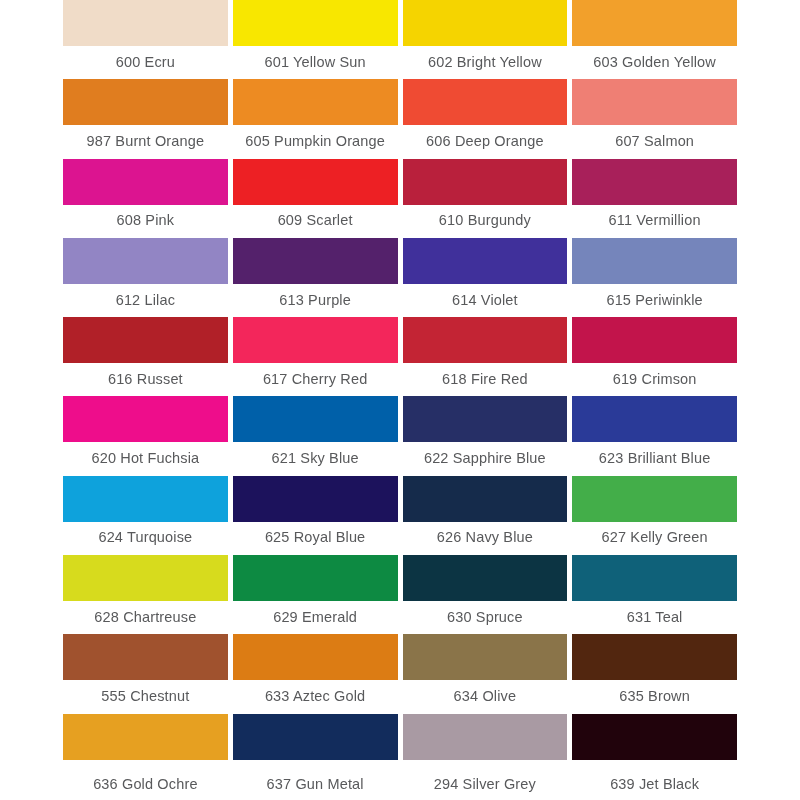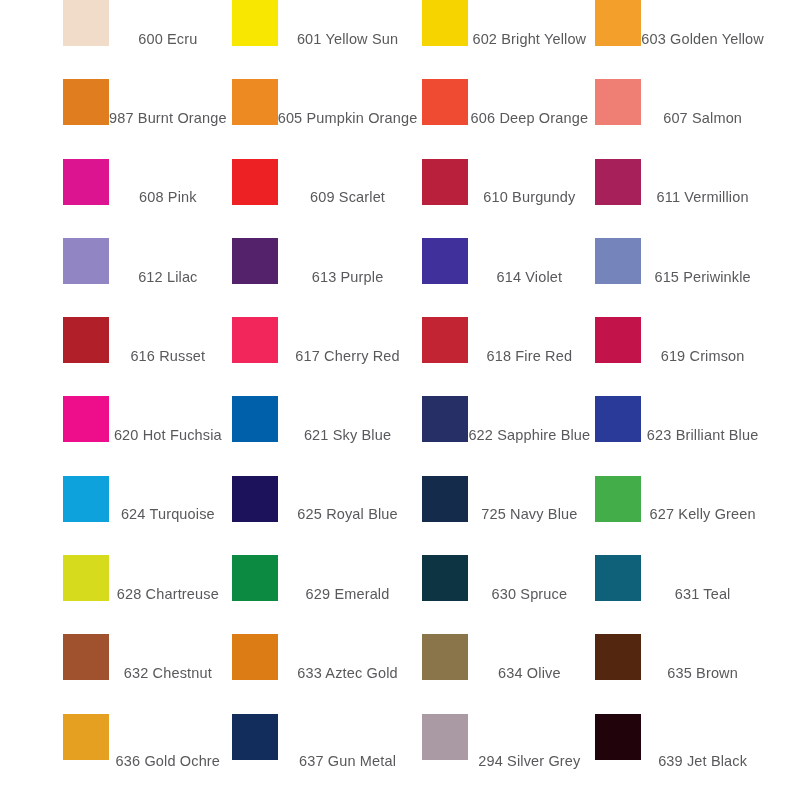--- a/index.html
+++ b/index.html
@@ -29,20 +29,21 @@
     grid-template-columns: repeat(4, 1fr);
     column-gap: 5px;
     row-gap: 0px;
     width: 674px;
     height: 800px;
     align-content: start;
   }
 
   .swatch-cell {
     display: flex;
+    flex-direction: column;
     align-items: stretch;
     height: 79.3px;
     box-sizing: border-box;
   }
 
   
   .swatch-cell.row-last {
     height: 96px;
   }
 
@@ -176,21 +177,21 @@
       <div class="swatch-cell">
         <div class="swatch-chip" style="background-color: rgb(14, 162, 220);"></div>
         <div class="swatch-label">624 Turquoise</div>
       </div>
       <div class="swatch-cell">
         <div class="swatch-chip" style="background-color: rgb(28, 18, 92);"></div>
         <div class="swatch-label">625 Royal Blue</div>
       </div>
       <div class="swatch-cell">
         <div class="swatch-chip" style="background-color: rgb(21, 43, 75);"></div>
-        <div class="swatch-label">725 Navy Blue</div>
+        <div class="swatch-label">626 Navy Blue</div>
       </div>
       <div class="swatch-cell">
         <div class="swatch-chip" style="background-color: rgb(67, 174, 73);"></div>
         <div class="swatch-label">627 Kelly Green</div>
       </div>
       <div class="swatch-cell">
         <div class="swatch-chip" style="background-color: rgb(215, 219, 29);"></div>
         <div class="swatch-label">628 Chartreuse</div>
       </div>
       <div class="swatch-cell">
@@ -200,21 +201,21 @@
       <div class="swatch-cell">
         <div class="swatch-chip" style="background-color: rgb(12, 52, 67);"></div>
         <div class="swatch-label">630 Spruce</div>
       </div>
       <div class="swatch-cell">
         <div class="swatch-chip" style="background-color: rgb(15, 97, 121);"></div>
         <div class="swatch-label">631 Teal</div>
       </div>
       <div class="swatch-cell">
         <div class="swatch-chip" style="background-color: rgb(160, 82, 46);"></div>
-        <div class="swatch-label">632 Chestnut</div>
+        <div class="swatch-label">555 Chestnut</div>
       </div>
       <div class="swatch-cell">
         <div class="swatch-chip" style="background-color: rgb(220, 124, 20);"></div>
         <div class="swatch-label">633 Aztec Gold</div>
       </div>
       <div class="swatch-cell">
         <div class="swatch-chip" style="background-color: rgb(138, 116, 73);"></div>
         <div class="swatch-label">634 Olive</div>
       </div>
       <div class="swatch-cell">

